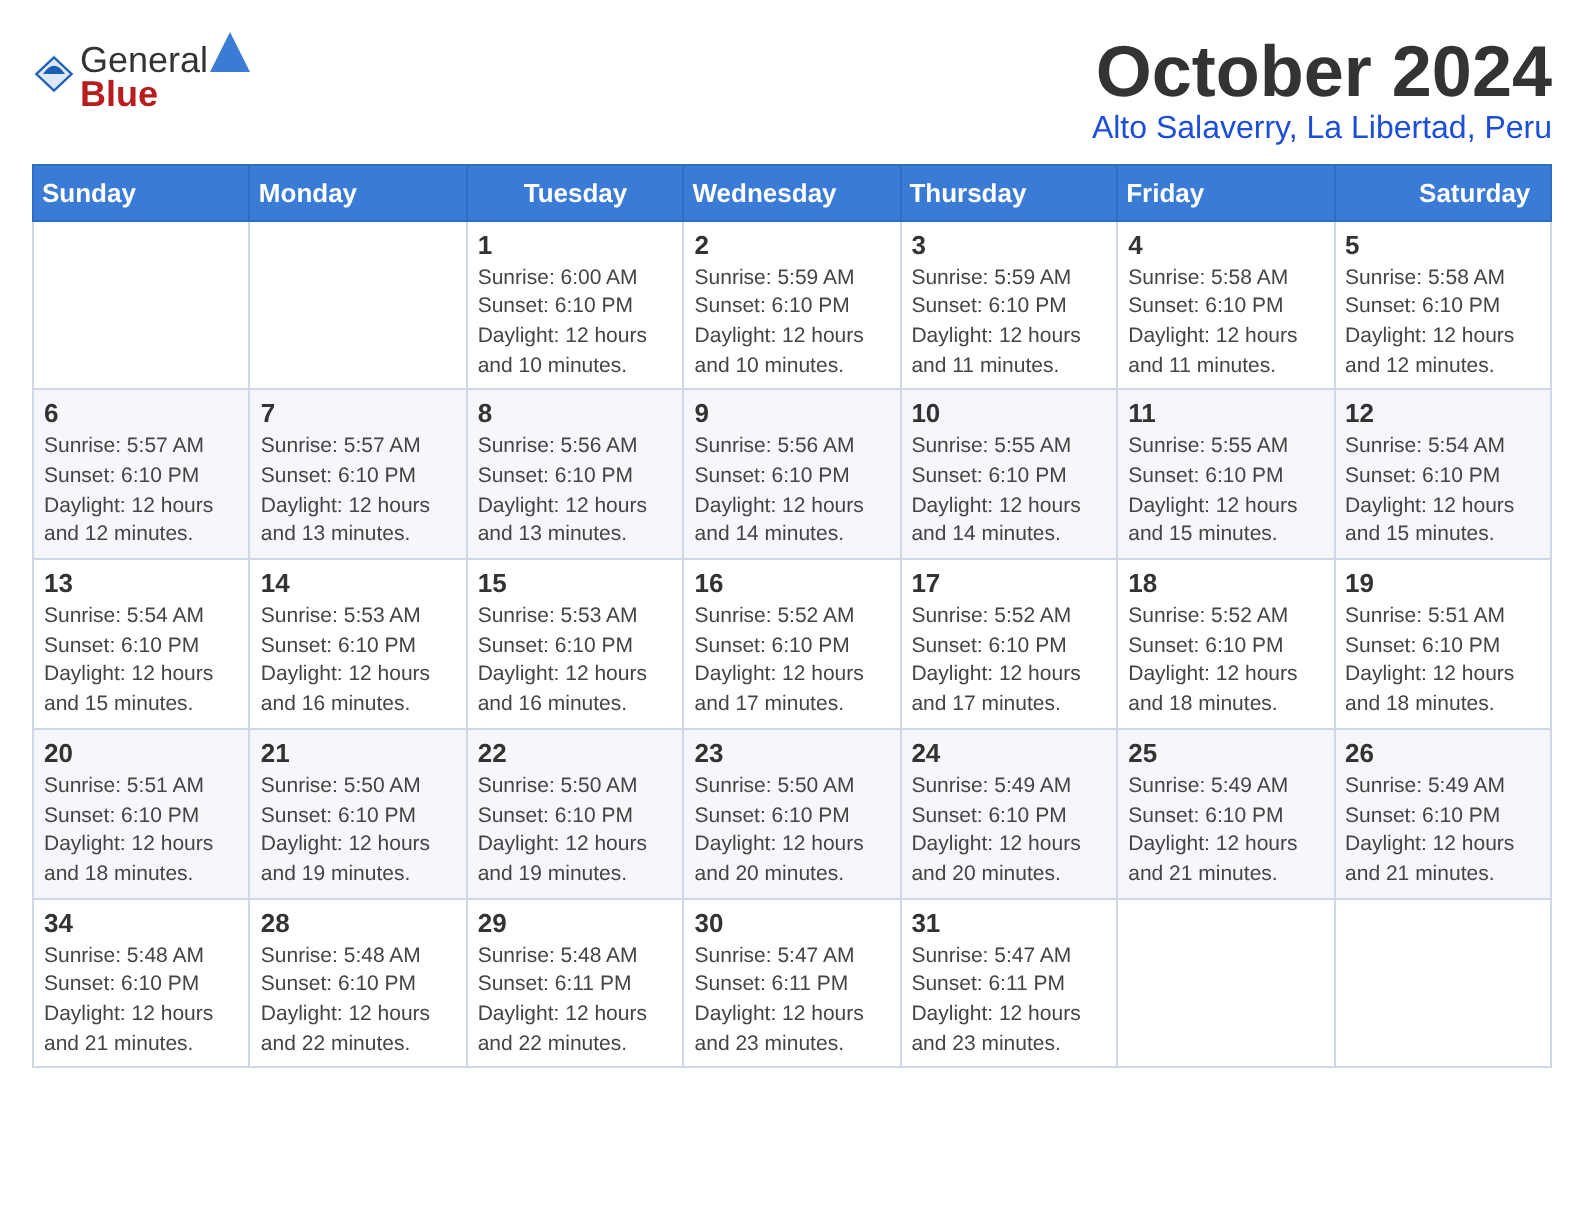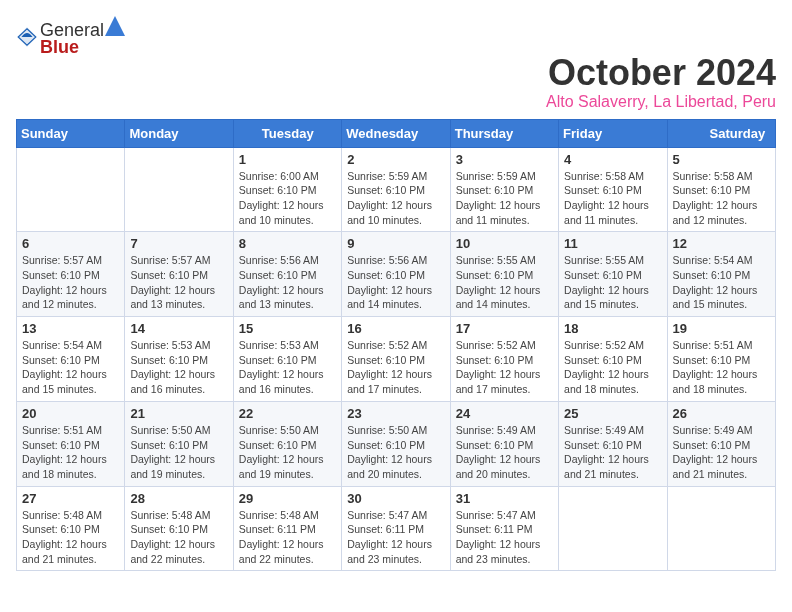--- a/index.html
+++ b/index.html
@@ -36,26 +36,25 @@
       height: 22px;
     }
     .title-block {
       text-align: right;
     }
     .title-block h1 {
       font-size: 36px;
       font-weight: bold;
       color: #333;
       line-height: 1.1;
-      margin-top: 37px;
     }
     .title-block h2 {
       font-size: 16px;
       font-weight: normal;
-      color: #ec4899;
+      color: #1d4ed8;
     }
     table {
       width: 100%;
       border-collapse: collapse;
       font-size: 11px;
     }
     thead tr {
       background-color: #3a7bd5;
       color: #fff;
     }
@@ -242,21 +241,21 @@
           <span class="day-number">25</span>
           <div class="day-info">Sunrise: 5:49 AM<br>Sunset: 6:10 PM<br>Daylight: 12 hours and 21 minutes.</div>
         </td>
         <td>
           <span class="day-number">26</span>
           <div class="day-info">Sunrise: 5:49 AM<br>Sunset: 6:10 PM<br>Daylight: 12 hours and 21 minutes.</div>
         </td>
       </tr>
       <tr>
         <td>
-          <span class="day-number">27</span>
+          <span class="day-number">34</span>
           <div class="day-info">Sunrise: 5:48 AM<br>Sunset: 6:10 PM<br>Daylight: 12 hours and 21 minutes.</div>
         </td>
         <td>
           <span class="day-number">28</span>
           <div class="day-info">Sunrise: 5:48 AM<br>Sunset: 6:10 PM<br>Daylight: 12 hours and 22 minutes.</div>
         </td>
         <td>
           <span class="day-number">29</span>
           <div class="day-info">Sunrise: 5:48 AM<br>Sunset: 6:11 PM<br>Daylight: 12 hours and 22 minutes.</div>
         </td>

